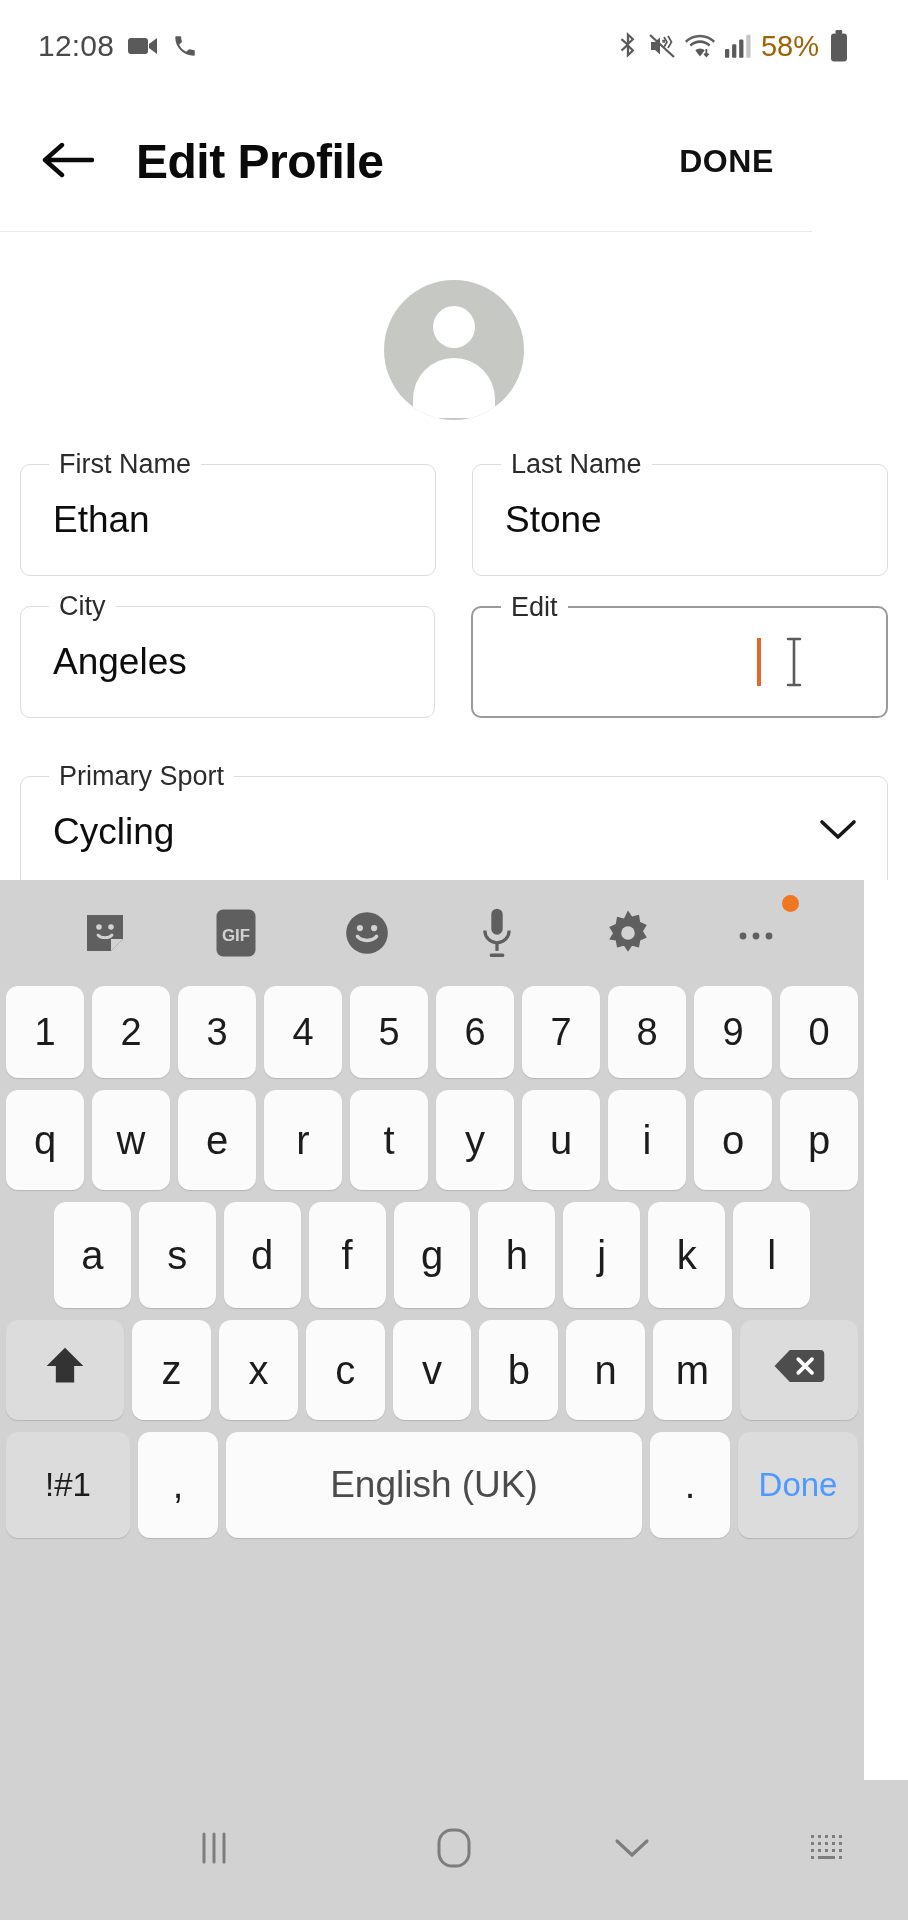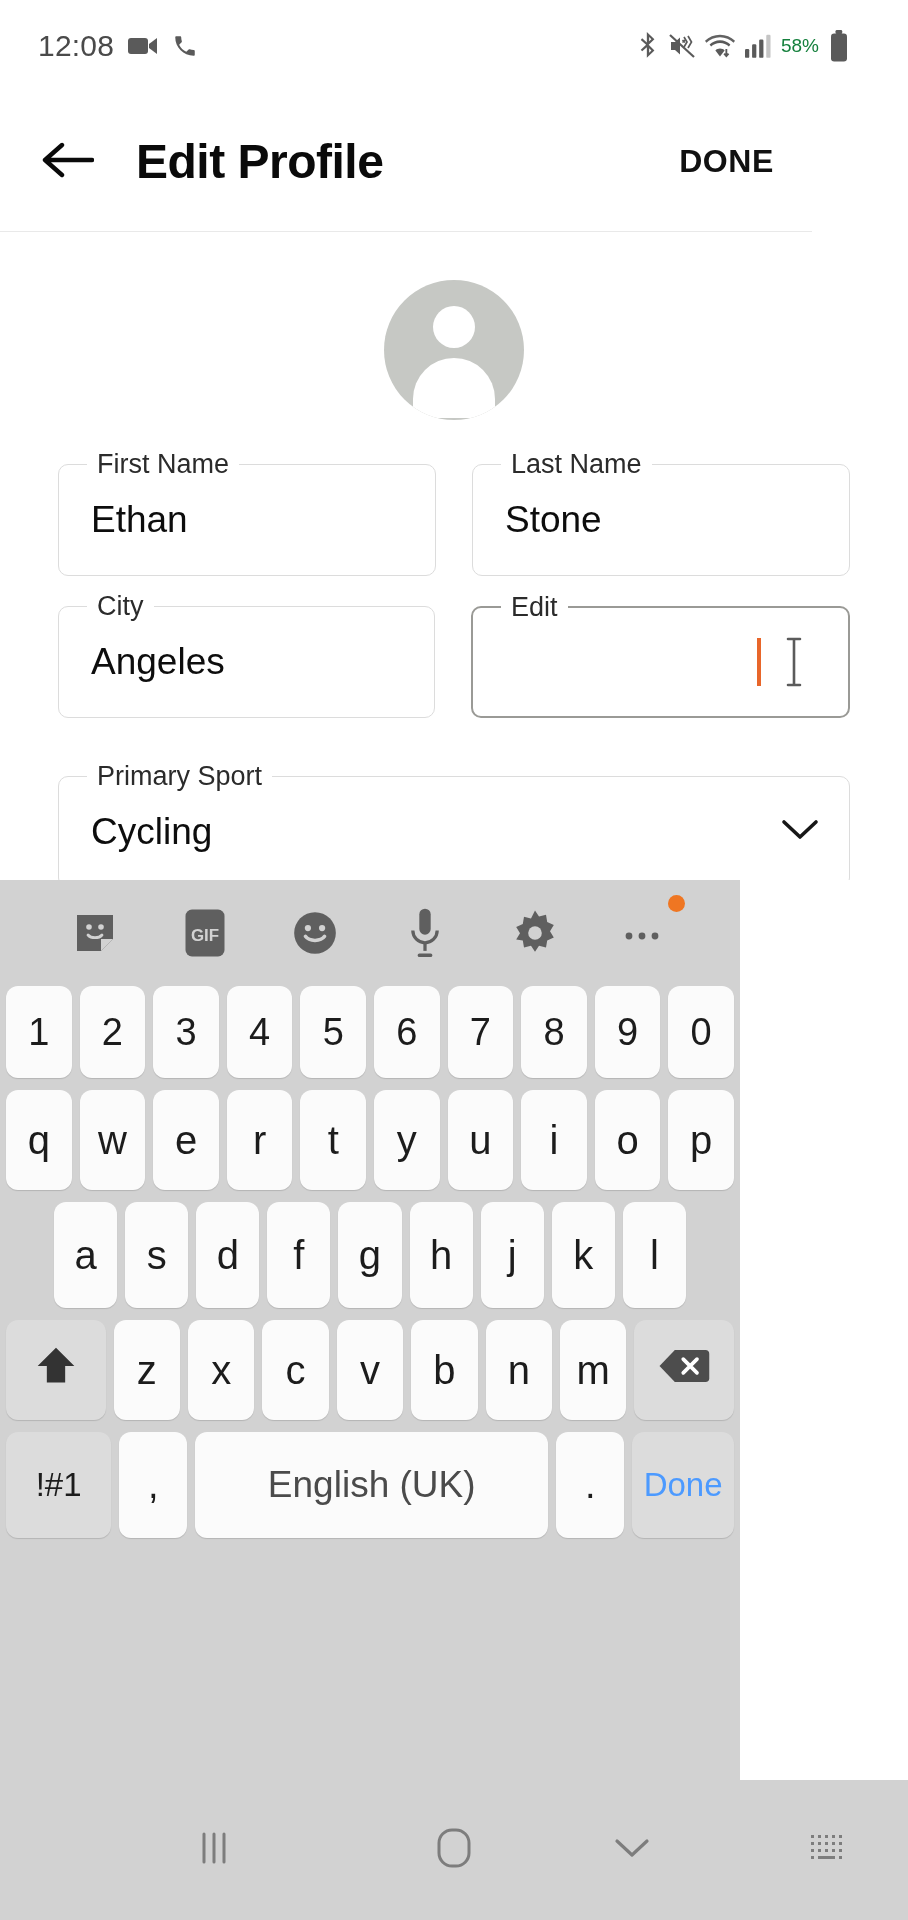--- a/index.html
+++ b/index.html
@@ -15,21 +15,21 @@
   .statusbar {
     position: absolute; top: 0; left: 0; width: 885px; height: 92px;
     display: flex; align-items: center; background: #ffffff;
   }
   .sb-left { display: flex; align-items: center; gap: 14px; padding-left: 38px; }
   .sb-time { font-size: 30px; color: #4a4a4a; letter-spacing: .2px; }
   .sb-right {
     position: absolute; right: 36px; top: 0; height: 92px;
     display: flex; align-items: center; gap: 10px;
   }
-  .sb-batt { font-size: 19px; color: #15803d; }
+  .sb-batt { font-size: 29px; color: #a16207; }
   .icon-gray { fill: #5a5a5a; display: block; }
 
   
   .appbar {
     position: absolute; top: 92px; left: 0; width: 812px; height: 140px;
     display: flex; align-items: center; background: #ffffff;
     border-bottom: 1px solid #e9e9e9;
   }
   .back-btn { width: 92px; margin-left: 22px; display: flex; justify-content: center; align-items: center; }
   .appbar-title {
@@ -50,21 +50,21 @@
   }
   .avatar .head {
     position: absolute; left: 50%; top: 26px; transform: translateX(-50%);
     width: 42px; height: 42px; border-radius: 50%; background: #ffffff;
   }
   .avatar .body {
     position: absolute; left: 50%; top: 78px; transform: translateX(-50%);
     width: 82px; height: 60px; border-radius: 42px 42px 0 0; background: #ffffff;
   }
 
-  .form { padding: 0 58px; margin-top: 44px; }
+  .form { padding: 0 20px; margin-top: 44px; }
   .row { display: flex; gap: 36px; margin-bottom: 30px; }
   .field {
     position: relative; flex: 1; height: 112px;
     border: 1.6px solid #dcdcdc; border-radius: 10px; background: #ffffff;
   }
   .field.focused { border: 2.4px solid #9a9a96; }
   .field-label {
     position: absolute; top: -16px; left: 28px; padding: 0 10px;
     background: #ffffff; font-size: 27px; color: #2b2b2b; line-height: 30px;
     white-space: nowrap;
@@ -81,21 +81,21 @@
     position: absolute; top: 50%; transform: translateY(-50%);
     width: 22px; height: 52px;
   }
   .field.full { width: 100%; margin-top: 28px; }
   .chev {
     position: absolute; right: 30px; top: 50%; transform: translateY(-50%);
   }
 
   
   .keyboard {
-    position: absolute; left: 0; top: 880px; width: 740px; height: 900px;
+    position: absolute; left: 0; top: 880px; width: 864px; height: 900px;
     background: #d2d2d2;
   }
   .kb-toolbar {
     height: 106px; display: flex; align-items: center; justify-content: space-around;
     padding: 0 40px;
   }
   .kb-tool { position: relative; width: 72px; height: 72px; display:flex; align-items:center; justify-content:center; }
   .badge {
     position: absolute; right: -4px; top: -2px; width: 17px; height: 17px;
     border-radius: 50%; background: #ef7622;

